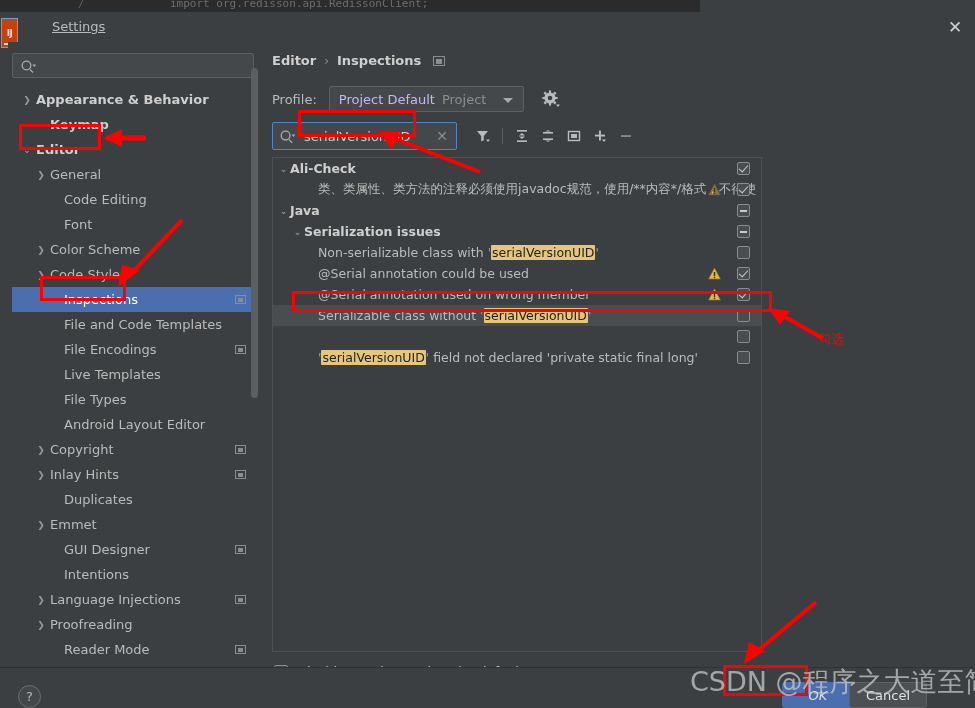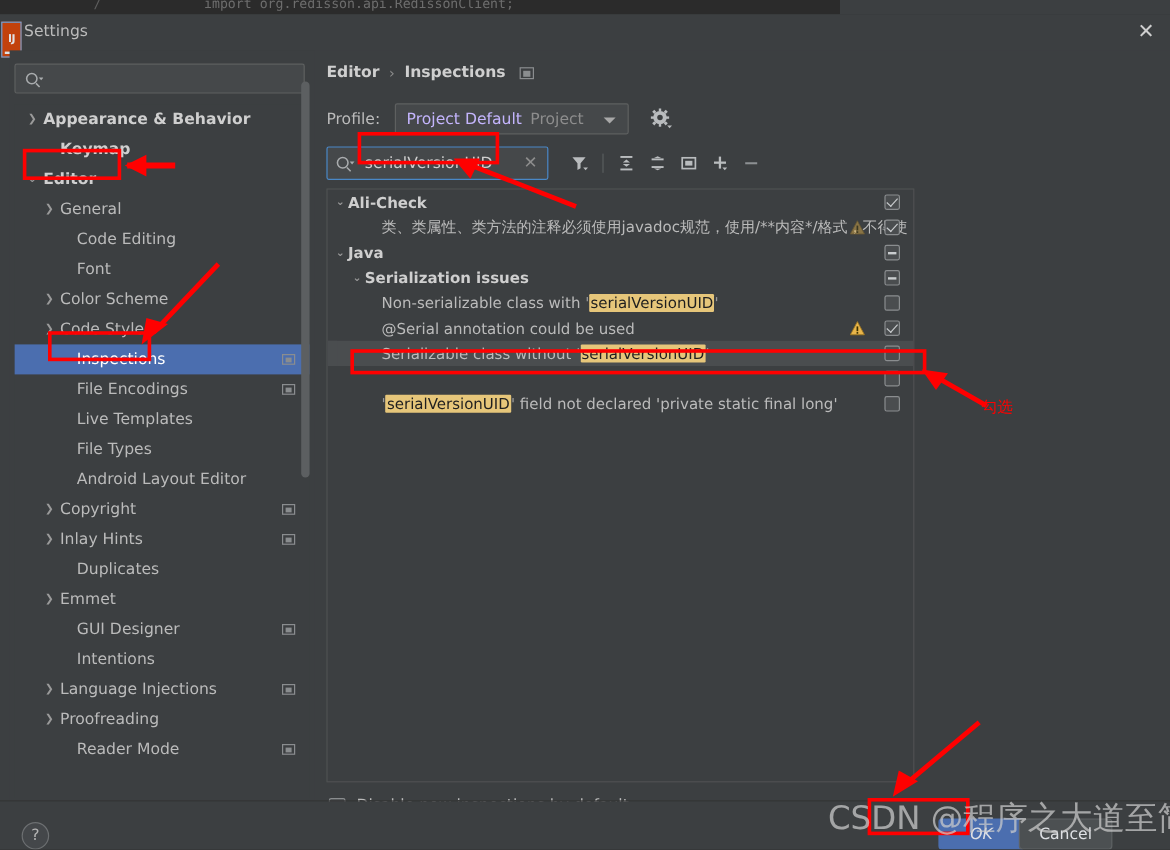--- a/index.html
+++ b/index.html
@@ -47,22 +47,22 @@
     display: flex; align-items: center; justify-content: center;
   }
   .title-icon span {
     color: #dfe1e5; font-size: 9px; font-weight: bold; line-height: 1;
     letter-spacing: -0.5px;
   }
   .title-icon .ij-bar {
     position: absolute; left: 2px; bottom: 2px; width: 12px; height: 2px; background: #dfe1e5;
   }
   .title-text {
-    position: absolute; left: 20px; top: 7px;
-    color: #bbbbbb; font-size: 13px;
+    position: absolute; left: 52px; top: 7px;
+    color: #bbbbbb; font-size: 13px; text-decoration: underline;
   }
   .close-btn {
     position: absolute; right: 8px; top: 4px;
     width: 24px; height: 22px;
     color: #cfcfcf; font-size: 17px; line-height: 22px; text-align: center;
     cursor: pointer;
   }
 
   
   .sidebar {
@@ -342,20 +342,24 @@
           <div class="tnode" style="padding-left: 22px;">
             <span class="arrow">❯</span>
             <span class="tlabel">Code Style</span>
           </div>
           <div class="tnode sel" style="padding-left: 36px;">
             <span class="arrow"></span>
             <span class="tlabel">Inspections</span>
             <span class="tbadge">
               <i></i>
             </span>
+          </div>
+          <div class="tnode" style="padding-left: 36px;">
+            <span class="arrow"></span>
+            <span class="tlabel">File and Code Templates</span>
           </div>
           <div class="tnode" style="padding-left: 36px;">
             <span class="arrow"></span>
             <span class="tlabel">File Encodings</span>
             <span class="tbadge">
               <i></i>
             </span>
           </div>
           <div class="tnode" style="padding-left: 36px;">
             <span class="arrow"></span>
@@ -558,20 +562,30 @@
             <div class="row" style="padding-left: 32px;">
               <span class="caret"></span>
               <span class="txt"><span>@Serial annotation could be used</span></span>
               <span class="warn-icon"><svg width="13" height="13" viewBox="0 0 13 13">
                   <path d="M6.5 1 L12.4 12 L0.6 12 Z" fill="#e8b54a" stroke="#9a7420" stroke-width="0.7"></path>
                   <rect x="5.8" y="5" width="1.4" height="4" fill="#3a3000"></rect>
                   <rect x="5.8" y="9.7" width="1.4" height="1.4" fill="#3a3000"></rect>
                 </svg></span>
               <span class="cbox checked"></span>
             </div>
+            <div class="row" style="padding-left: 32px;">
+              <span class="caret"></span>
+              <span class="txt"><span>@Serial annotation used on wrong member</span></span>
+              <span class="warn-icon"><svg width="13" height="13" viewBox="0 0 13 13">
+                  <path d="M6.5 1 L12.4 12 L0.6 12 Z" fill="#e8b54a" stroke="#9a7420" stroke-width="0.7"></path>
+                  <rect x="5.8" y="5" width="1.4" height="4" fill="#3a3000"></rect>
+                  <rect x="5.8" y="9.7" width="1.4" height="1.4" fill="#3a3000"></rect>
+                </svg></span>
+              <span class="cbox checked"></span>
+            </div>
             <div class="row hl" style="padding-left: 32px;">
               <span class="caret"></span>
               <span class="txt"><span>Serializable class without </span><span class="quote">'</span><span class="hlw">serialVersionUID</span><span class="quote">'</span></span>
               <span class="cbox"></span>
               <span class="row-sel-strip"></span>
             </div>
             <div class="row" style="padding-left: 32px;">
               <span class="caret"></span>
               <span class="cbox"></span>
             </div>

